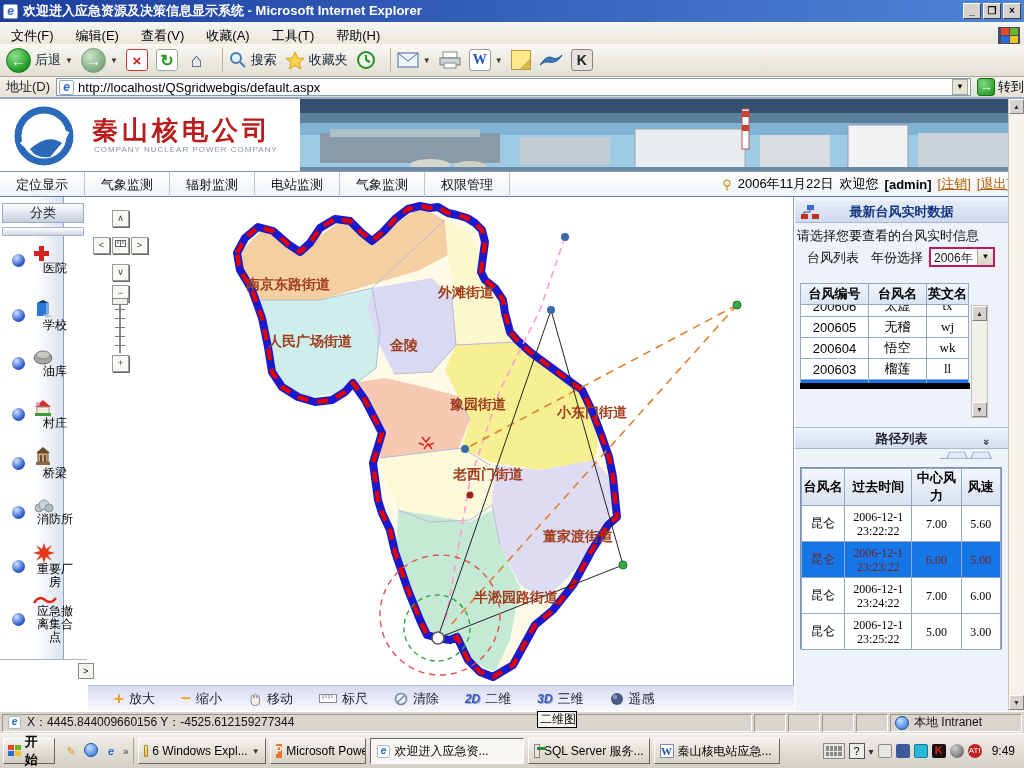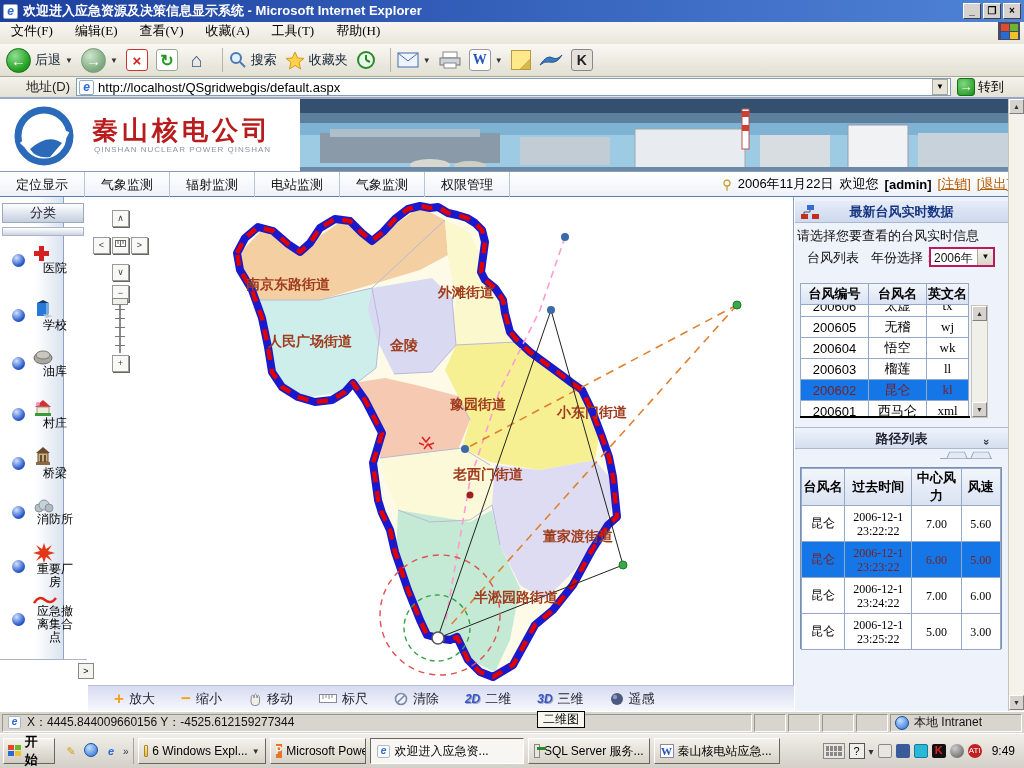--- a/index.html
+++ b/index.html
@@ -7,21 +7,21 @@
   .screen { position:relative; width:1024px; height:768px; background:#fff; }
   .abs { position:absolute; }
 
   
   .titlebar { left:0; top:0; width:1024px; height:22px; background:linear-gradient(to right,#1c3f9e,#4f84d8); color:#fff; display:flex; align-items:center; padding:0 3px; }
   .titlebar .ttxt { font-size:13px; font-weight:bold; margin-left:5px; white-space:nowrap; overflow:hidden; flex:1; }
   .winbtn { width:18px; height:16px; margin-left:2px; background:#d6d3ce; border:1px solid; border-color:#fff #404040 #404040 #fff; font-size:10px; line-height:14px; text-align:center; color:#000; font-weight:bold; }
   .elogo { display:inline-block; width:15px; height:15px; background:#fff; border:1px solid #9ab; border-radius:2px; color:#2a6ad4; font-weight:bold; font-style:italic; font-size:12px; line-height:13px; text-align:center; }
 
   
-  .menubar { left:0; top:22px; width:1024px; height:28px; background:linear-gradient(#f7f6f1,#e6e3d7); border-bottom:1px solid #aca899; display:flex; align-items:flex-start;font-family:Liberation Serif, serif; }
+  .menubar { left:0; top:22px; width:1024px; height:28px; background:linear-gradient(#f7f6f1,#e6e3d7); border-bottom:1px solid #aca899; display:flex; align-items:center; }
   .menuitem { font-size:13px; color:#000; padding:0 11px; }
   .winflag { margin-left:auto; margin-right:4px; width:22px; height:18px; background:#4a4a66; display:grid; grid-template-columns:8px 8px; grid-template-rows:7px 7px; gap:1px; padding:1px; align-content:center; justify-content:center; }
   .winflag i { display:block; }
 
   
   .btoolbar { left:0; top:44px; width:1024px; height:33px; background:linear-gradient(#f9f8f4,#e2dfd2); border-bottom:1px solid #aca899; display:flex; align-items:center; padding-left:6px; }
   .tbtn { display:flex; align-items:center; gap:4px; font-size:13px; color:#123; margin-right:8px; white-space:nowrap; }
   .navcirc { width:25px; height:25px; border-radius:50%; color:#fff; font-size:15px; font-weight:bold; text-align:center; line-height:24px; }
   .green { background:radial-gradient(circle at 35% 30%,#8fe08f,#1f9b1f 70%); border:1px solid #147014; }
   .gray { background:radial-gradient(circle at 35% 30%,#cfe6cf,#7ba87b 70%); border:1px solid #7a9a7a; }
@@ -29,21 +29,21 @@
   .sep { width:1px; height:24px; background:#b8b4a4; margin:0 6px; }
   .icobox { width:22px; height:22px; border-radius:3px; display:flex; align-items:center; justify-content:center; }
   .stopbox { background:#fff; border:1px solid #c33; color:#d42020; font-size:15px; font-weight:bold; }
   .refbox { background:#fff; border:1px solid #9a9; color:#1f9b1f; font-size:16px; font-weight:bold; }
   .homebox { color:#3a5a8a; font-size:20px; }
   .wordbox { background:#fff; border:1px solid #99a; color:#2255bb; font-family:"Liberation Serif",serif; font-weight:bold; font-size:14px; }
   .kbox { background:#e4e2da; border:1px solid #888; color:#222; font-weight:bold; font-size:14px; }
   .notebox { width:20px; height:20px; background:linear-gradient(135deg,#ffe98a 70%,#d8b84a 70%); border:1px solid #b89a3a; }
 
   
-  .addrbar { left:0; top:77px; width:1024px; height:22px; background:linear-gradient(#f4f3ec,#e4e1d4); border-bottom:2px solid #98a8c8; display:flex; align-items:center; padding:0 20px; }
+  .addrbar { left:0; top:77px; width:1024px; height:22px; background:linear-gradient(#f4f3ec,#e4e1d4); border-bottom:2px solid #98a8c8; display:flex; align-items:center; padding:0 0; }
   .addrlabel { font-size:13px; color:#222; margin:0 6px; }
   .addrinput { flex:1; height:18px; background:#fff; border:1px solid #7f9db9; display:flex; align-items:center; padding:0 2px; }
   .addrinput .url { font-size:13px; color:#000; margin-left:4px; flex:1; }
   .addrdrop { width:16px; height:16px; background:#e6e3d7; border:1px solid #aca899; font-size:8px; text-align:center; line-height:14px; }
   .gobtn { display:flex; align-items:center; gap:3px; font-size:13px; margin-left:6px; }
   .goarrow { width:18px; height:18px; background:radial-gradient(circle at 35% 30%,#7fd87f,#1a8f1a); border:1px solid #147014; border-radius:3px; color:#fff; text-align:center; line-height:16px; font-weight:bold; }
 
   
   .banner { left:0; top:99px; width:1024px; height:73px; background:#fff; border-bottom:1px solid #8899bb; overflow:hidden; }
   .logoarea { position:absolute; left:0; top:0; width:300px; height:73px; background:#fff; }
@@ -92,40 +92,40 @@
   .yearsel { position:absolute; left:134px; top:0px; width:66px; height:20px; background:#fff; border:2px solid #be185d; display:flex; }
   .yearval { flex:1; font-size:12px; line-height:18px; padding-left:3px; }
   .yeararrow { width:16px; background:linear-gradient(#f4f3ec,#d8d5c8); border-left:1px solid #aca899; font-size:8px; text-align:center; line-height:16px; }
   table { border-collapse:collapse; }
   .ttable { background:#fff; }
   .ttable td,.ttable th { border:1px solid #94a8c8; font-size:13px; text-align:center; color:#000; }
   .thead { background:linear-gradient(#f2f5fb,#d9e2f2); color:#4848a8; font-weight:bold; }
   .selrow td { background:#1576e8; color:#7a1f1f; }
   .encell { font-family:"Liberation Serif",serif; }
   .t1wrap { position:absolute; left:5px; top:86px; width:170px;border-radius:17px; }
-  .t1body { height:113px; overflow:hidden; border-bottom:2px solid #000000; }
+  .t1body { height:84px; overflow:hidden; border-bottom:6px solid #000000; }
   .t1body table { margin-top:-10px; }
   .t1 th { height:21px; } .t1 td { height:21px; }
   .c1 { width:68px; } .c2 { width:58px; } .c3 { width:42px; }
   .vscroll { position:absolute; left:176px; top:108px; width:17px; height:113px; background:#f0efe8; border:1px solid #c8c4b8; }
   .sbtn { position:absolute; left:0px; width:15px; height:15px; background:#d6d3ce; border:1px solid; border-color:#fff #808080 #808080 #fff; font-size:7px; text-align:center; line-height:13px; color:#333; }
   .pathbar { position:absolute; left:0; top:230px; width:213px; height:22px; background:linear-gradient(#f0f4fb,#d4deef); border-top:1px solid #aab8d0; border-bottom:1px solid #aab8d0; font-size:13px; font-weight:bold; color:#223; text-align:center; line-height:22px; }
   .pathchev { position:absolute; right:18px; top:3px; font-size:11px; color:#334; transform:rotate(90deg); font-weight:bold; }
   .minitabs { position:absolute; right:16px; top:254px; width:52px; height:8px; border-bottom:1px solid #9aa8c0; }
   .minitabs i { position:absolute; top:0; width:18px; height:7px; border:1px solid #9aa8c0; border-bottom:none; background:#e4eaf4; transform:perspective(10px) rotateX(25deg); }
   .t2wrap { position:absolute; left:5px; top:270px; width:202px; height:182px; background:#fff; border:1px solid #7890b4; }
   .t2 th { height:24px; } .t2 td { height:36px; font-size:12px; }
   .d1 { width:44px; } .d2 { width:68px; } .d3 { width:50px; } .d4 { width:40px; }
   .timecell { font-family:"Liberation Serif",serif; font-size:12px; line-height:14px; }
 
   
   .pagescroll { left:1008px; top:99px; width:16px; height:612px; background:#f4f2ea; border-left:1px solid #c8c4b8; }
 
   
-  .tooltip2d { left:537px; top:711px; width:48px; height:17px; background:#f6f6ee; border:1px solid #000; font-size:12px; text-align:center; line-height:15px; z-index:50; }
+  .tooltip2d { left:537px; top:711px; width:40px; height:17px; background:#f6f6ee; border:1px solid #000; font-size:12px; text-align:right; line-height:15px; z-index:50; }
 
   
   .statusbar { left:0; top:711px; width:1024px; height:22px; background:#d8d5ce; border-top:1px solid #fff; display:flex; align-items:center; padding:1px 2px; gap:2px; }
   .statseg { height:18px; border:1px solid; border-color:#9a968a #fff #fff #9a968a; display:flex; align-items:center; padding:0 4px; font-size:12px; color:#111; }
   .statmain { flex:1; gap:5px; }
   .statsm { width:32px; }
   .statzone { width:132px; gap:5px; }
   .globeico { width:14px; height:14px; border-radius:50%; background:radial-gradient(circle at 35% 30%,#bfe0ff,#2a6ad4); border:1px solid #1a4a9a; }
 
   
@@ -282,21 +282,21 @@
       <ellipse cx="470" cy="67" rx="16" ry="5" fill="#cfcfc6"></ellipse>
       <rect x="295" y="68" width="729" height="5" fill="#6a8aa8"></rect>
     </svg>
     <div class="logoarea">
       <svg width="72" height="62" style="position:absolute;left:10px;top:6px">
         <circle cx="34" cy="31" r="26" fill="none" stroke="#2a6ab8" stroke-width="7"></circle>
         <path d="M12 40 Q34 18 58 30" stroke="#fff" stroke-width="6" fill="none"></path>
         <path d="M20 44 Q38 28 52 38 L40 52 Q26 54 20 44z" fill="#2a6ab8"></path>
       </svg>
       <span class="companycn">秦山核电公司</span>
-      <span class="companyen">QINSHAN NUCLEAR POWER QINSHAN</span>
+      <span class="companyen">COMPANY NUCLEAR POWER COMPANY</span>
     </div>
   </div>
 
   <div class="abs navbar">
     <span class="navtab">定位显示</span>
     <span class="navtab">气象监测</span>
     <span class="navtab">辐射监测</span>
     <span class="navtab">电站监测</span>
     <span class="navtab">气象监测</span>
     <span class="navtab">权限管理</span>

